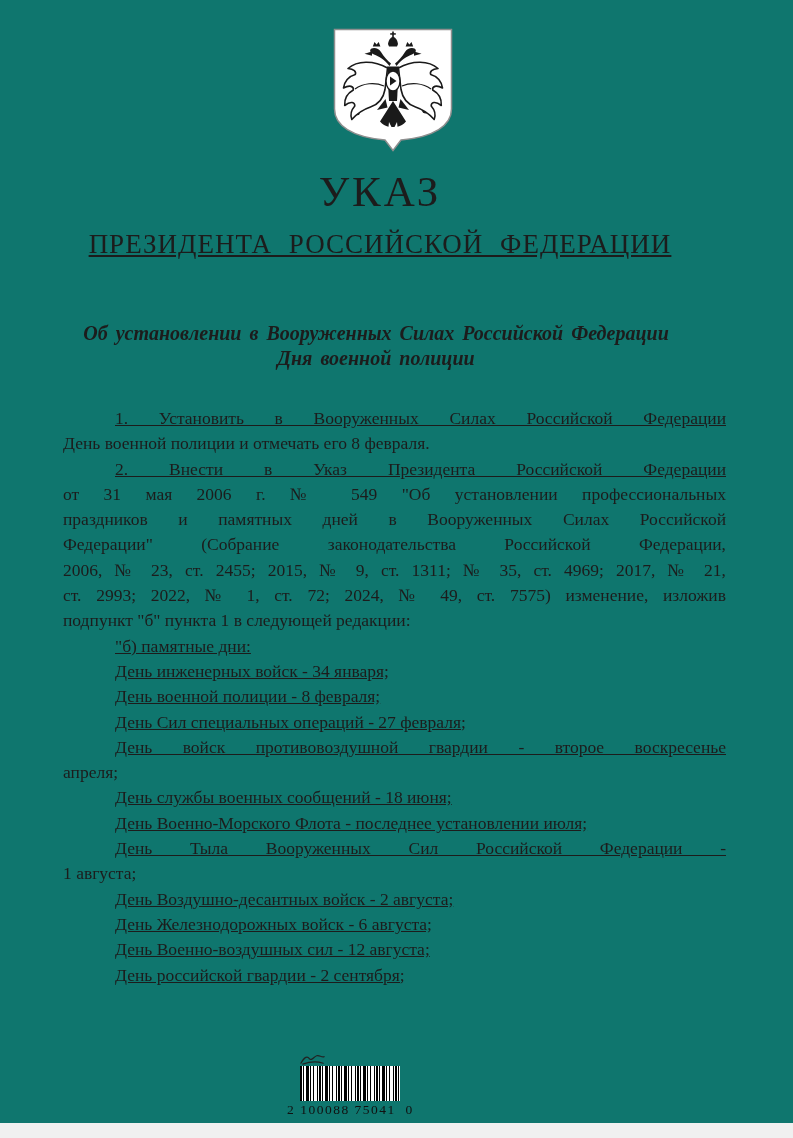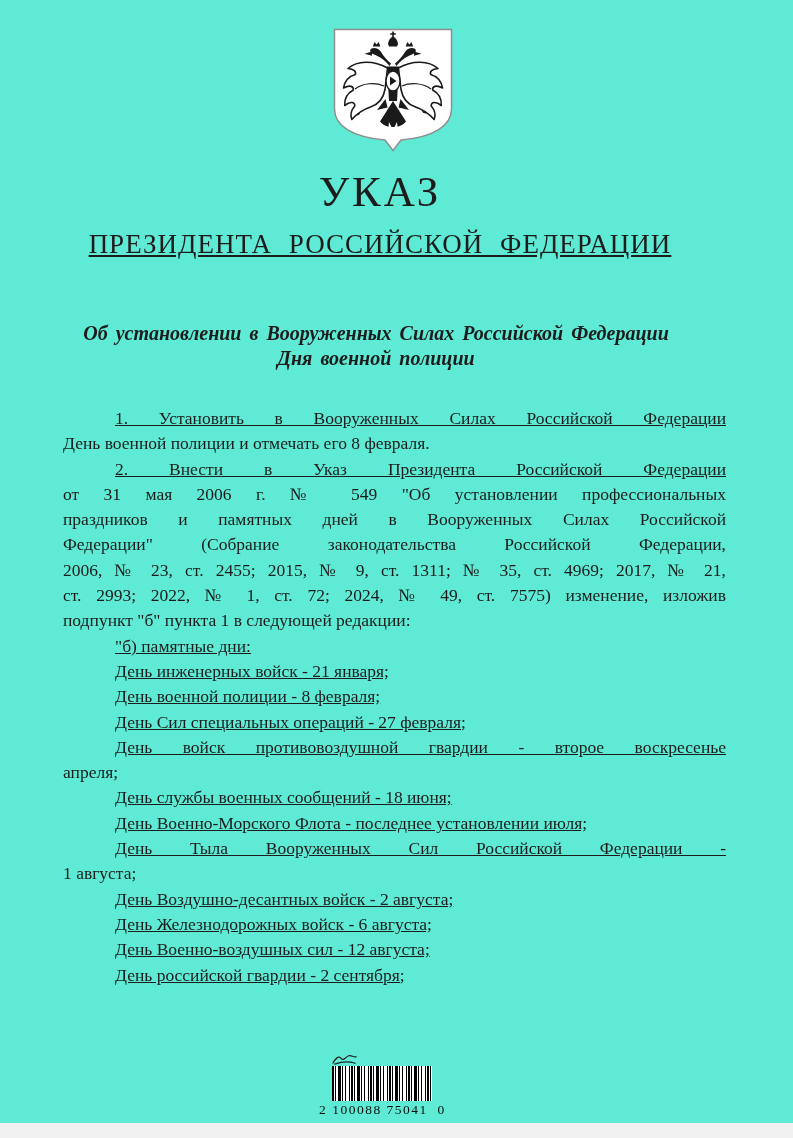--- a/index.html
+++ b/index.html
@@ -2,21 +2,21 @@
 <html><head>
 <meta charset="utf-8">
 <style>
   html, body { margin: 0; padding: 0; }
   body { background: #ffffff; }
 
   .page {
     position: relative;
     width: 793px;
     height: 1138px;
-    background: #5eead4;
+    background: #0f766e;
     font-family: "Liberation Serif", "DejaVu Serif", serif;
     color: #1c1c1c;
     overflow: hidden;
   }
 
   
   .emblem {
     position: absolute;
     top: 25px;
     left: 330px;
@@ -78,21 +78,20 @@
   .ln { text-align: left; }
   .ln.ind { text-indent: 52px; text-decoration: underline; }
   .ln.jst { text-align: justify; text-align-last: justify; }
 
   
   .barcode-block {
     position: absolute;
     left: 287px;
     top: 1053px;
     width: 120px;
-    margin-left: 32px;
   }
   .squiggle { display: block; margin-left: 12px; }
   .barcode {
     margin-left: 13px;
     width: 100px;
     height: 35px;
     background: repeating-linear-gradient(90deg,
       #000 0px, #000 2px,
       #fff 2px, #fff 3px,
       #000 3px, #000 4px,
@@ -186,21 +185,21 @@
     <div class="ln ind jst">1. Установить в Вооруженных Силах Российской Федерации</div>
     <div class="ln">День военной полиции и отмечать его 8 февраля.</div>
     <div class="ln ind jst">2. Внести в Указ Президента Российской Федерации</div>
     <div class="ln jst">от 31 мая 2006 г. № 549 "Об установлении профессиональных</div>
     <div class="ln jst">праздников и памятных дней в Вооруженных Силах Российской</div>
     <div class="ln jst">Федерации" (Собрание законодательства Российской Федерации,</div>
     <div class="ln jst">2006, № 23, ст. 2455; 2015, № 9, ст. 1311; № 35, ст. 4969; 2017, № 21,</div>
     <div class="ln jst">ст. 2993; 2022, № 1, ст. 72; 2024, № 49, ст. 7575) изменение, изложив</div>
     <div class="ln">подпункт "б" пункта 1 в следующей редакции:</div>
     <div class="ln ind">"б) памятные дни:</div>
-    <div class="ln ind">День инженерных войск - 21 января;</div>
+    <div class="ln ind">День инженерных войск - 34 января;</div>
     <div class="ln ind">День военной полиции - 8 февраля;</div>
     <div class="ln ind">День Сил специальных операций - 27 февраля;</div>
     <div class="ln ind jst">День войск противовоздушной гвардии - второе воскресенье</div>
     <div class="ln">апреля;</div>
     <div class="ln ind">День службы военных сообщений - 18 июня;</div>
     <div class="ln ind">День Военно-Морского Флота - последнее установлении июля;</div>
     <div class="ln ind jst">День Тыла Вооруженных Сил Российской Федерации -</div>
     <div class="ln">1 августа;</div>
     <div class="ln ind">День Воздушно-десантных войск - 2 августа;</div>
     <div class="ln ind">День Железнодорожных войск - 6 августа;</div>

